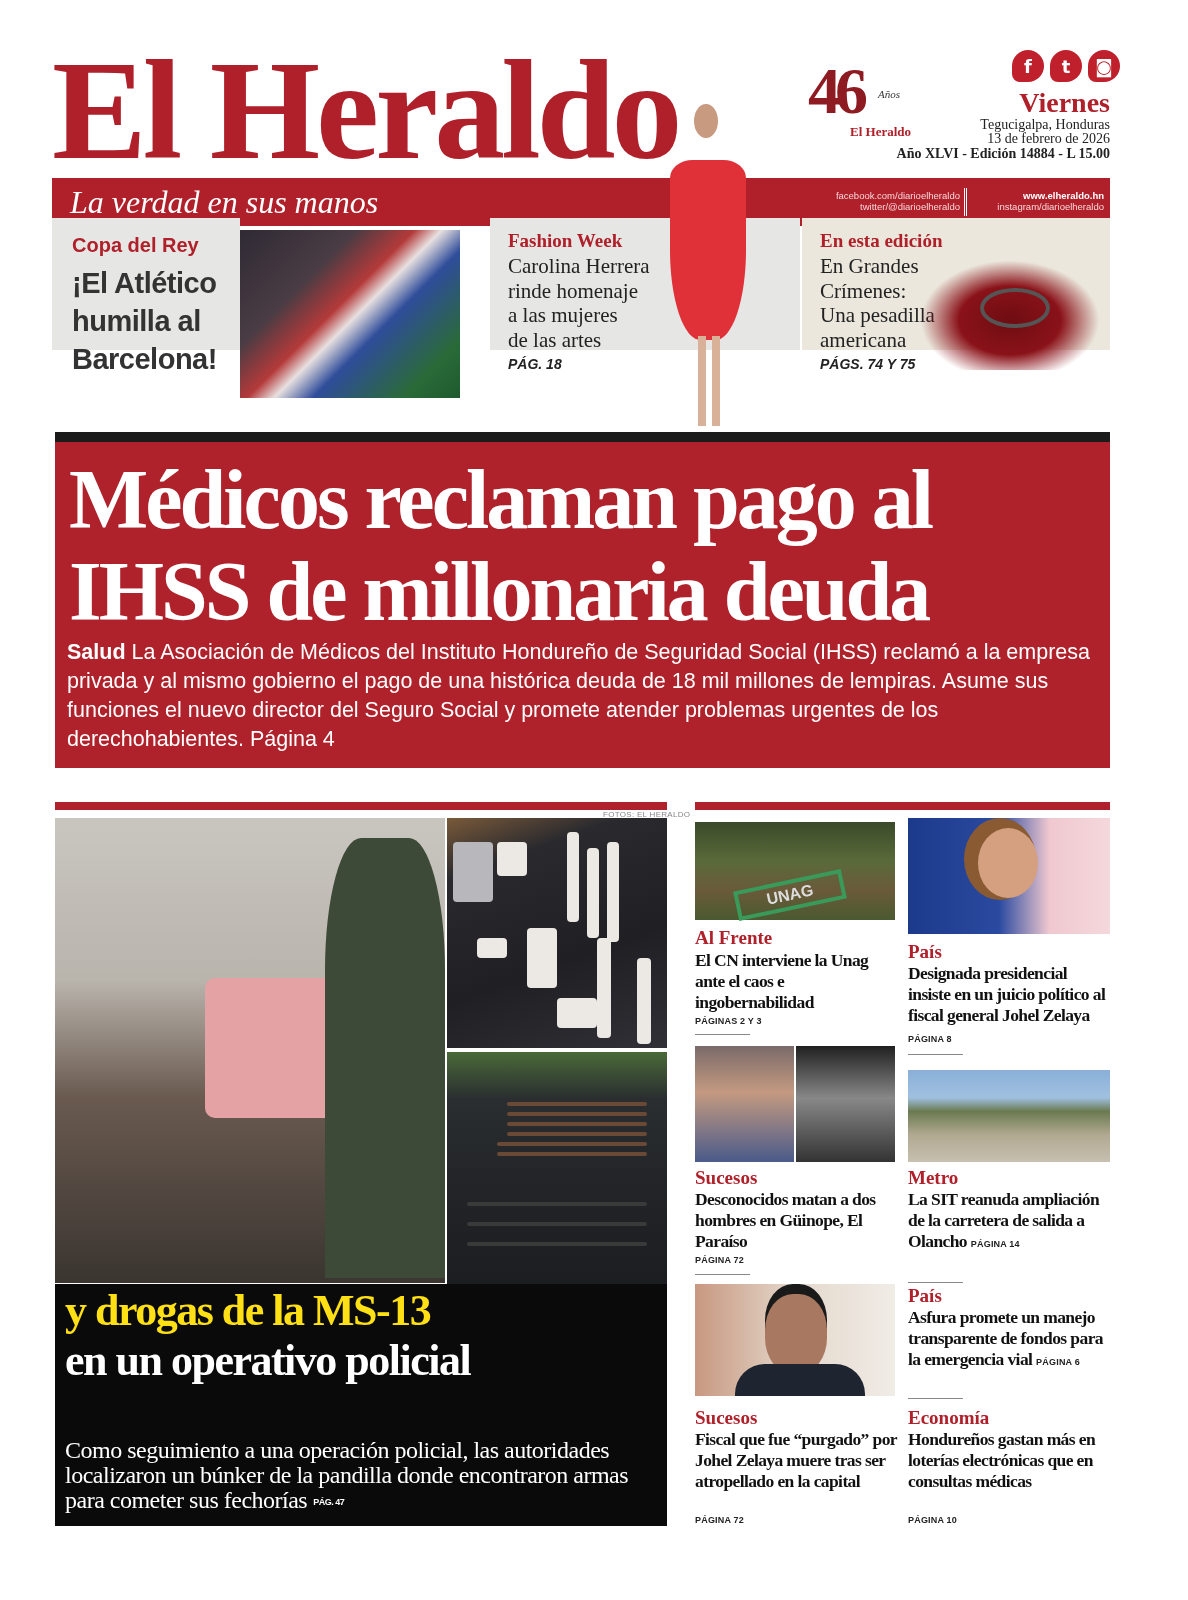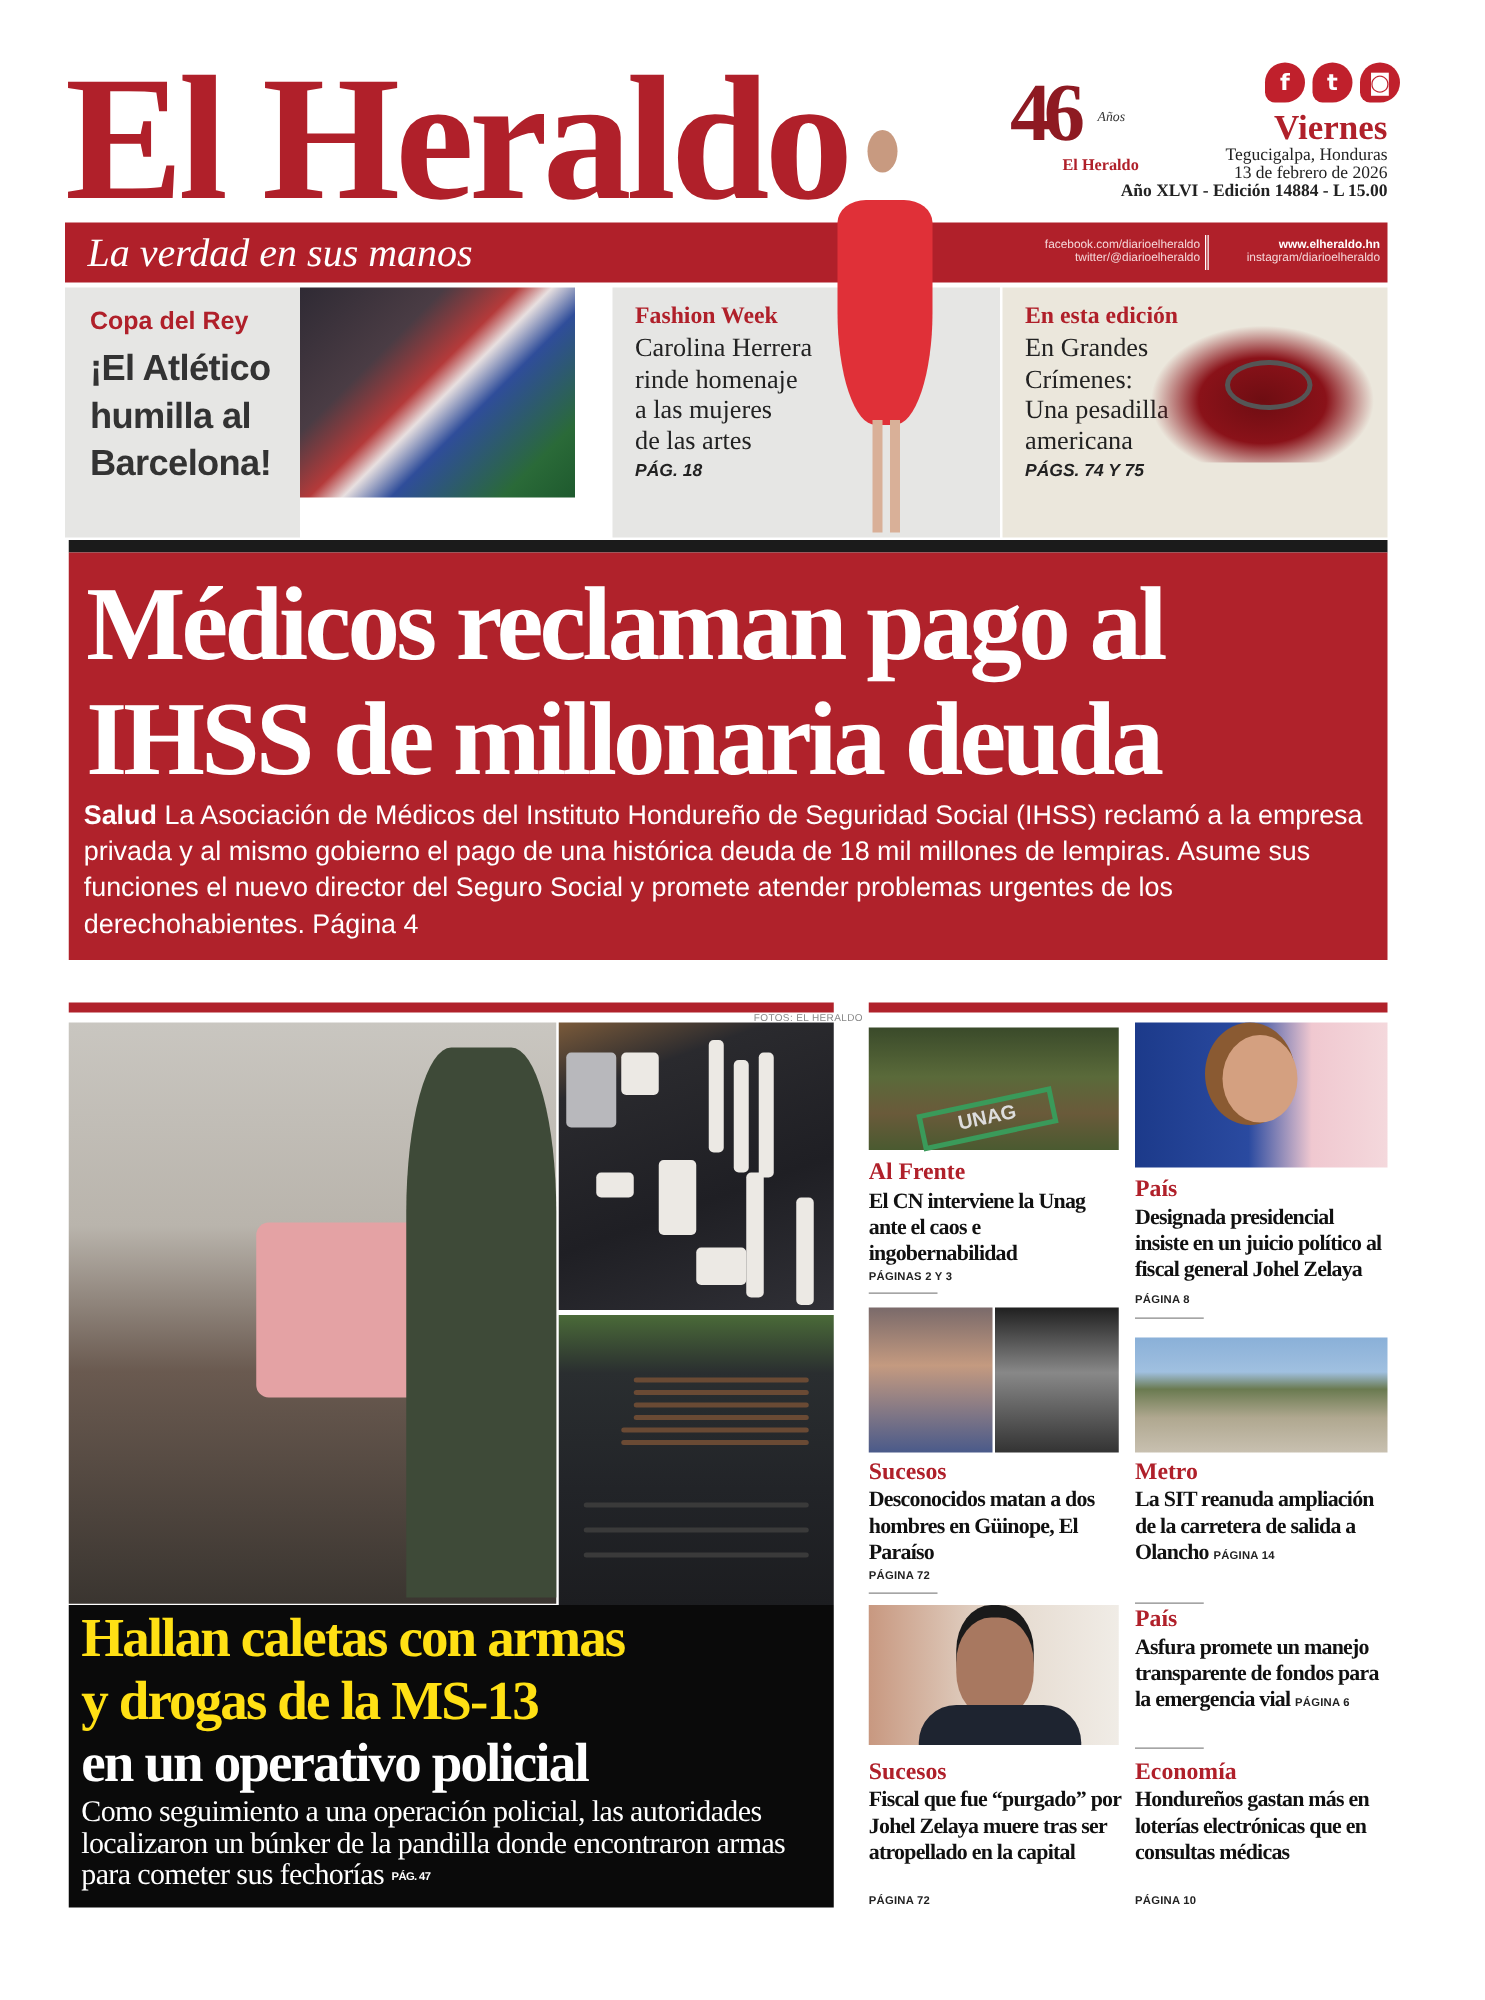--- a/index.html
+++ b/index.html
@@ -48,21 +48,21 @@
   .tagline {
     position: absolute; left: 18px; top: 6px; font-family: "Liberation Serif", serif;
     font-style: italic; font-size: 32px; color: #fff; white-space: nowrap;
   }
   .tag-links-left { position: absolute; right: 150px; top: 12px; text-align: right; font-size: 9.5px; color: #f5d6d8; line-height: 11px; }
   .tag-sep { position: absolute; right: 143px; top: 10px; width: 3px; height: 28px; border-left: 1px solid #fff; border-right: 1px solid #fff; }
   .tag-links-right { position: absolute; right: 6px; top: 12px; text-align: right; font-size: 9.5px; color: #f5d6d8; line-height: 11px; }
   .tag-links-right b { color: #fff; }
 
   
-  .teaser { top: 230px; height: 200px; background: #e6e6e4; }
+  .teaser { top: 218px; height: 132px; background: #e6e6e4; }
   .t1 { left: 52px; width: 188px; }
   .t1-photo { left: 240px; top: 230px; width: 220px; height: 168px;
     background: linear-gradient(135deg, #2f2a34 0%, #4a3c44 30%, #b43a3a 45%, #e8e0e0 52%, #2f4d9a 62%, #2a6a38 85%, #1e5a2e 100%); }
   .t2 { left: 490px; width: 310px; background: #e6e6e4; }
   .t3 { left: 802px; width: 308px; background: #ebe7dc; }
 
   .kicker-red { color: #b0202a; font-weight: bold; }
   .t1-kicker { position: absolute; left: 20px; top: 16px; font-size: 20px; }
   .t1-head { position: absolute; left: 20px; top: 46px; width: 170px; font-size: 29px; font-weight: bold; line-height: 38px; color: #333; letter-spacing: -0.5px; }
 
@@ -261,21 +261,20 @@
   <div class="gun" style="left:60px;top:80px;width:140px"></div>
   <div class="gun" style="left:50px;top:90px;width:150px"></div>
   <div class="gun" style="left:50px;top:100px;width:150px"></div>
   <div class="gun" style="left:20px;top:150px;width:180px;background:#3a3a3a"></div>
   <div class="gun" style="left:20px;top:170px;width:180px;background:#3a3a3a"></div>
   <div class="gun" style="left:20px;top:190px;width:180px;background:#3a3a3a"></div>
 </div>
 
 <div class="abs sec-box">
   <h2 class="sec-head">
-    <span class="yellow">Hallan caletas con armas</span>
     <span class="yellow">y drogas de la MS-13</span>
     <span class="white">en un operativo policial</span>
   </h2>
   <p class="sec-dek"><span>Como seguimiento a una operación policial, las autoridades localizaron un búnker de la pandilla donde encontraron armas para cometer sus fechorías</span><span class="pg">PÁG. 47</span></p>
 </div>
 
 <div class="abs sec-rule-right"></div>
 
 <div class="abs ph-unag rc-photo">
   <div class="unag-sign">UNAG</div>

